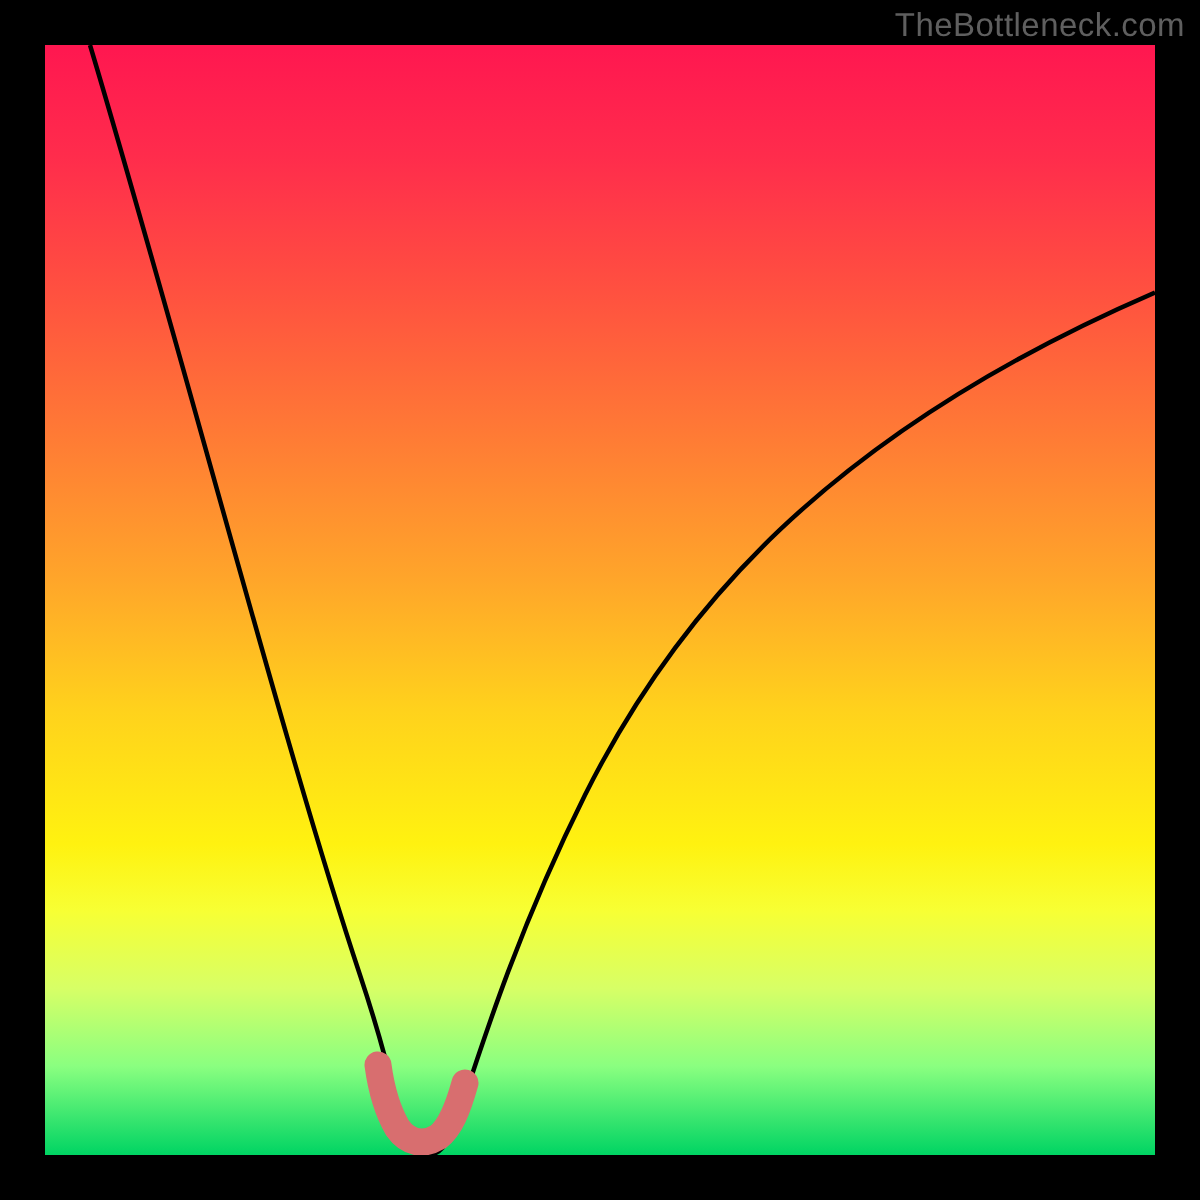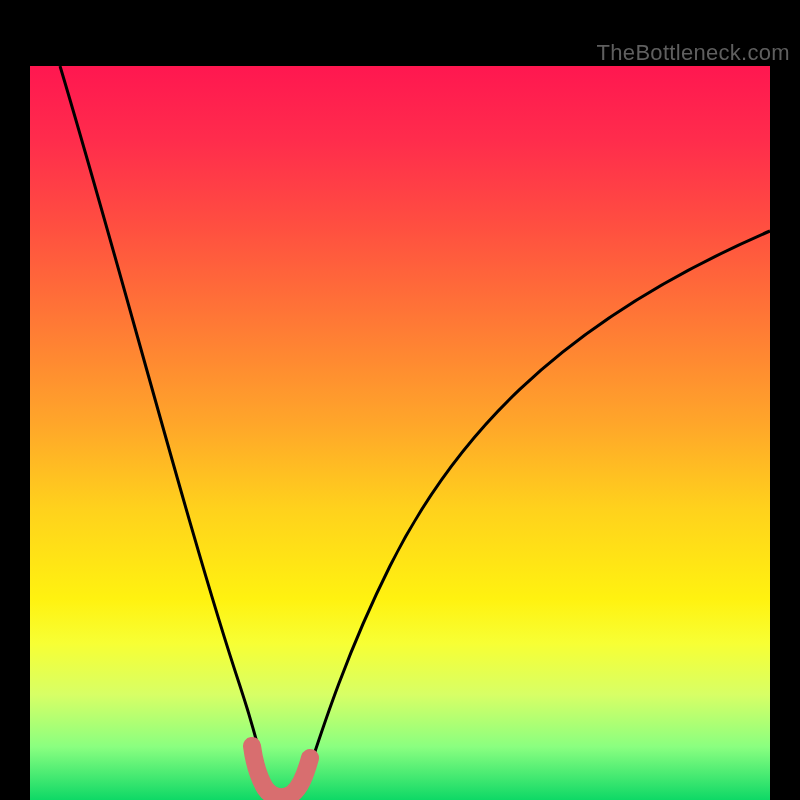--- a/index.html
+++ b/index.html
@@ -11,21 +11,20 @@
     overflow: hidden;
     font-family: Arial, Helvetica, sans-serif;
   }
   .frame {
     position: absolute;
     top: 0;
     left: 0;
     width: 800px;
     height: 720px;
     background: #000;
-    margin-top: 36px;
   }
   .plot-area {
     position: absolute;
     left: 30px;
     top: 30px;
     width: 740px;
     height: 740px;
     background: linear-gradient(180deg,
       #ff1750 0%,
       #ff2c4c 10%,

